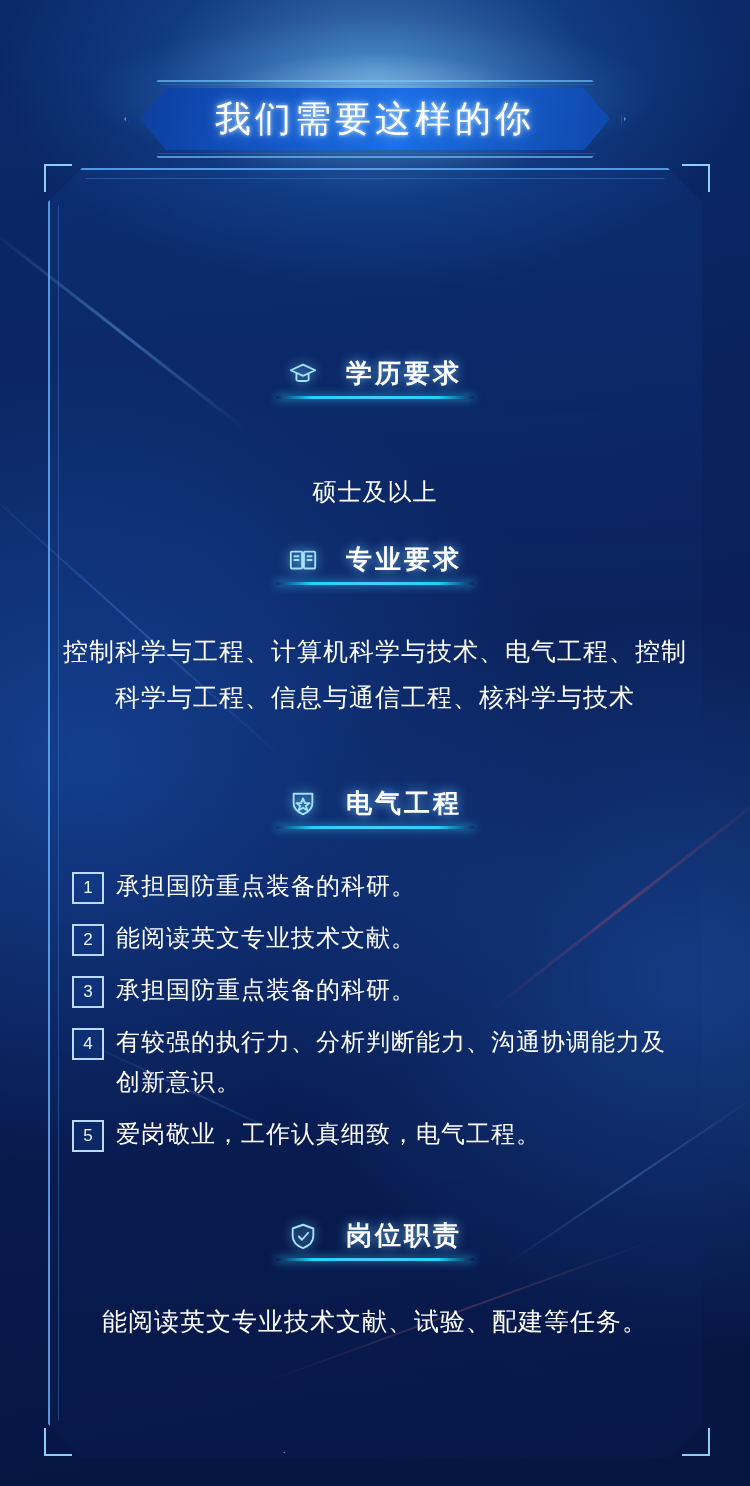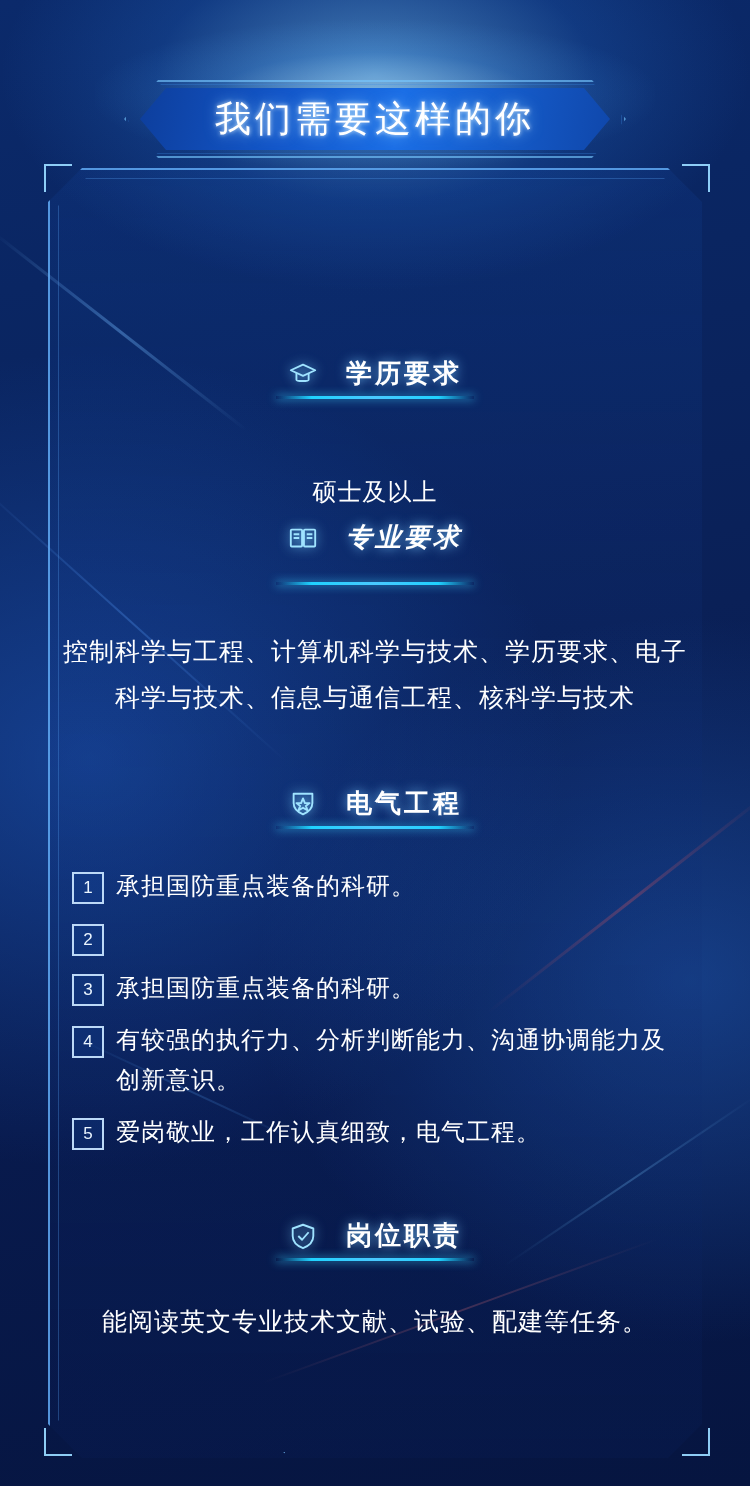--- a/index.html
+++ b/index.html
@@ -263,51 +263,52 @@
       <svg viewBox="0 0 32 32" width="30" height="30" fill="none" stroke="#9fe3ff" stroke-width="2" stroke-linejoin="round">
         <path d="M16 6 L29 12 L16 18 L3 12 Z"></path>
         <path d="M9 15 V22 C9 24 22 24 22 22 V15"></path>
       </svg>
     </span>
     <span class="txt">学历要求</span>
   </div>
   <div class="blk-underline" style="top:396px;"></div>
   <div class="body-text" style="top:440px;margin-top:32px;">硕士及以上</div>
 
-  <div class="blk-head" style="top:520px;font-style:italic;">
+  <div class="blk-head" style="top:542px;">
     <span class="ico">
       <svg viewBox="0 0 32 32" width="30" height="30" fill="none" stroke="#9fe3ff" stroke-width="2" stroke-linejoin="round">
         <rect x="3" y="7" width="12" height="18" rx="1"></rect>
         <rect x="17" y="7" width="12" height="18" rx="1"></rect>
         <path d="M6 12h6M6 16h6M20 12h6M20 16h6"></path>
       </svg>
     </span>
     <span class="txt">专业要求</span>
   </div>
   <div class="blk-underline" style="top:582px;"></div>
-  <div class="body-text lg" style="top:628px; width:624px;">控制科学与工程、计算机科学与技术、学历要求、电子科学与技术、信息与通信工程、核科学与技术</div>
+  <div class="body-text lg" style="top:628px; width:624px;">控制科学与工程、计算机科学与技术、电气工程、控制科学与工程、信息与通信工程、核科学与技术</div>
 
   <div class="blk-head" style="top:786px;">
     <span class="ico">
       <svg viewBox="0 0 32 32" width="30" height="30" fill="none" stroke="#9fe3ff" stroke-width="2" stroke-linejoin="round">
         <path d="M6 5 V15 C6 21 11 25 16 27 C21 25 26 21 26 15 V5 Z"></path>
         <path d="M16 10 L18 15 L23 15 L19 18 L21 23 L16 20 L11 23 L13 18 L9 15 L14 15 Z"></path>
       </svg>
     </span>
     <span class="txt">电气工程</span>
   </div>
   <div class="blk-underline" style="top:826px;"></div>
 
   <div class="list" style="top:866px;">
     <div class="li">
       <span class="num">1</span>
       <span class="txt">承担国防重点装备的科研。</span>
     </div>
     <div class="li">
       <span class="num">2</span>
+      <span class="txt">能阅读英文专业技术文献。</span>
     </div>
     <div class="li">
       <span class="num">3</span>
       <span class="txt">承担国防重点装备的科研。</span>
     </div>
     <div class="li">
       <span class="num">4</span>
       <span class="txt">有较强的执行力、分析判断能力、沟通协调能力及创新意识。</span>
     </div>
     <div class="li">

